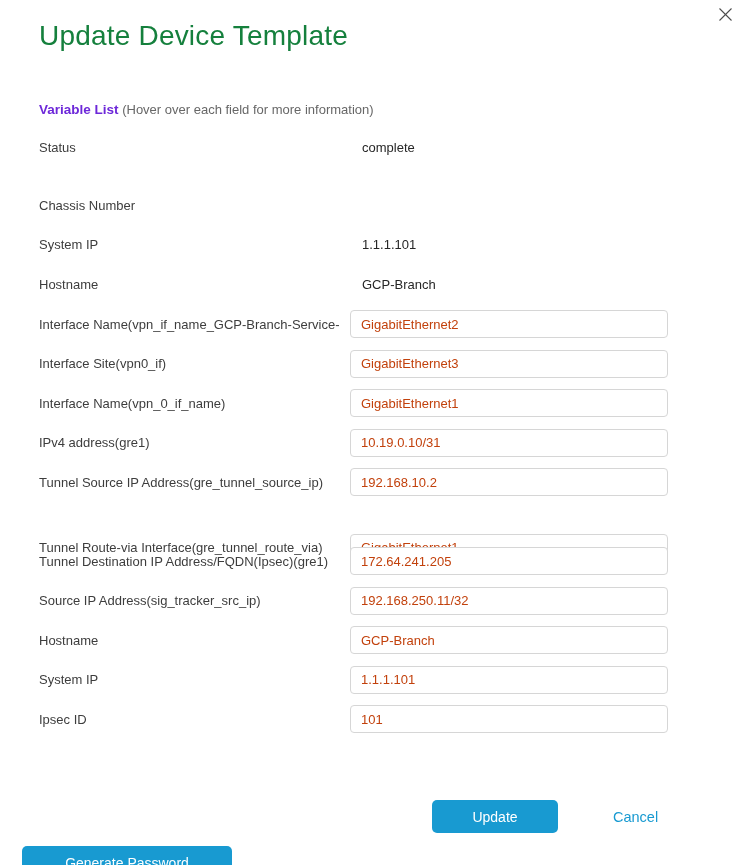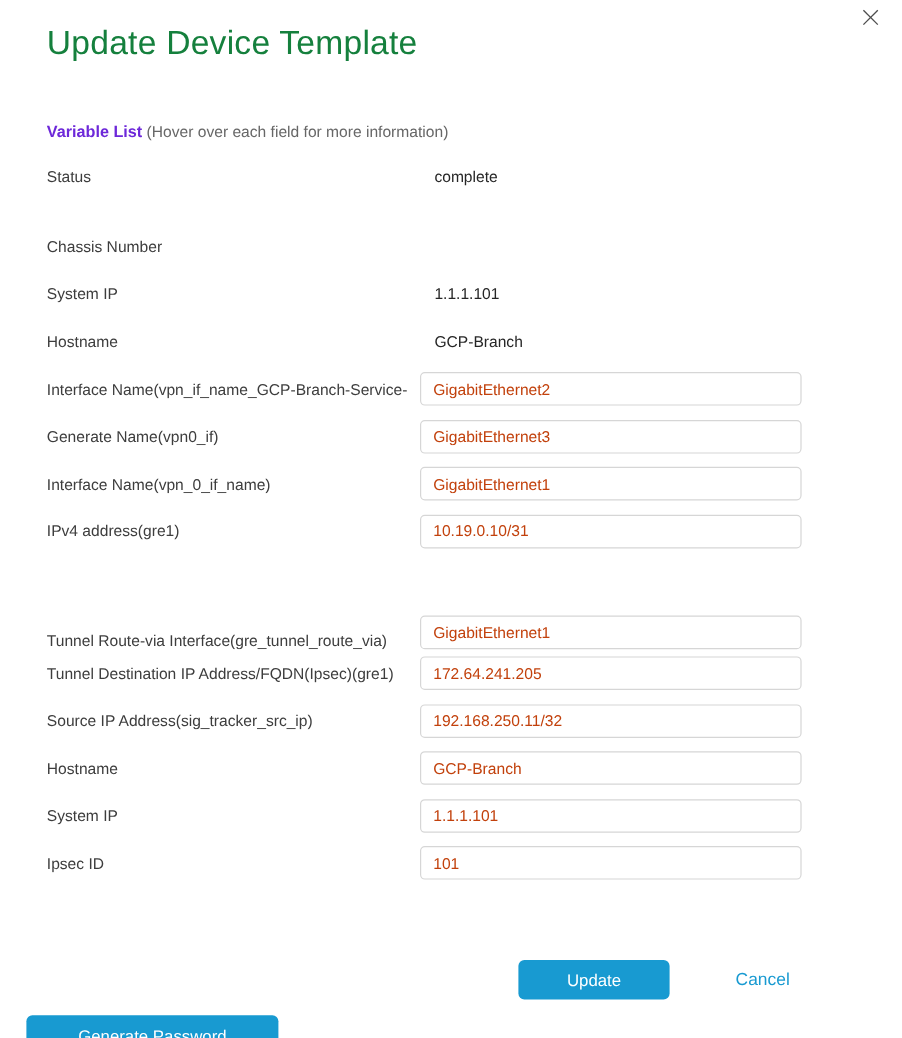--- a/index.html
+++ b/index.html
@@ -169,32 +169,36 @@
       </div>
       <div class="var-row" style="top: 264.5px;">
         <span class="var-label">Hostname</span>
         <span class="var-static">GCP-Branch</span>
       </div>
       <div class="var-row" style="top: 304.5px;">
         <span class="var-label">Interface Name(vpn_if_name_GCP-Branch-Service-</span>
         <input class="var-input" type="text" value="GigabitEthernet2" style="">
       </div>
       <div class="var-row" style="top: 344px;">
-        <span class="var-label">Generate Name(vpn0_if)</span>
+        <span class="var-label">Interface Site(vpn0_if)</span>
         <input class="var-input" type="text" value="GigabitEthernet3" style="">
       </div>
       <div class="var-row" style="top: 383.5px;">
         <span class="var-label">Interface Name(vpn_0_if_name)</span>
         <input class="var-input" type="text" value="GigabitEthernet1" style="">
       </div>
       <div class="var-row" style="top: 423px;">
         <span class="var-label">IPv4 address(gre1)</span>
         <input class="var-input" type="text" value="10.19.0.10/31" style="">
       </div>
-      <div class="var-row" style="top: 502px; align-items: flex-end;">
+      <div class="var-row" style="top: 462.5px;">
+        <span class="var-label">Tunnel Source IP Address(gre_tunnel_source_ip)</span>
+        <input class="var-input" type="text" value="192.168.10.2" style="">
+      </div>
+      <div class="var-row" style="top: 528px;">
         <span class="var-label">Tunnel Route-via Interface(gre_tunnel_route_via)</span>
         <input class="var-input" type="text" value="GigabitEthernet1" style="">
       </div>
       <div class="var-row" style="top: 541.5px;">
         <span class="var-label">Tunnel Destination IP Address/FQDN(Ipsec)(gre1)</span>
         <input class="var-input" type="text" value="172.64.241.205" style="">
       </div>
       <div class="var-row" style="top: 581px;">
         <span class="var-label">Source IP Address(sig_tracker_src_ip)</span>
         <input class="var-input" type="text" value="192.168.250.11/32" style="">

